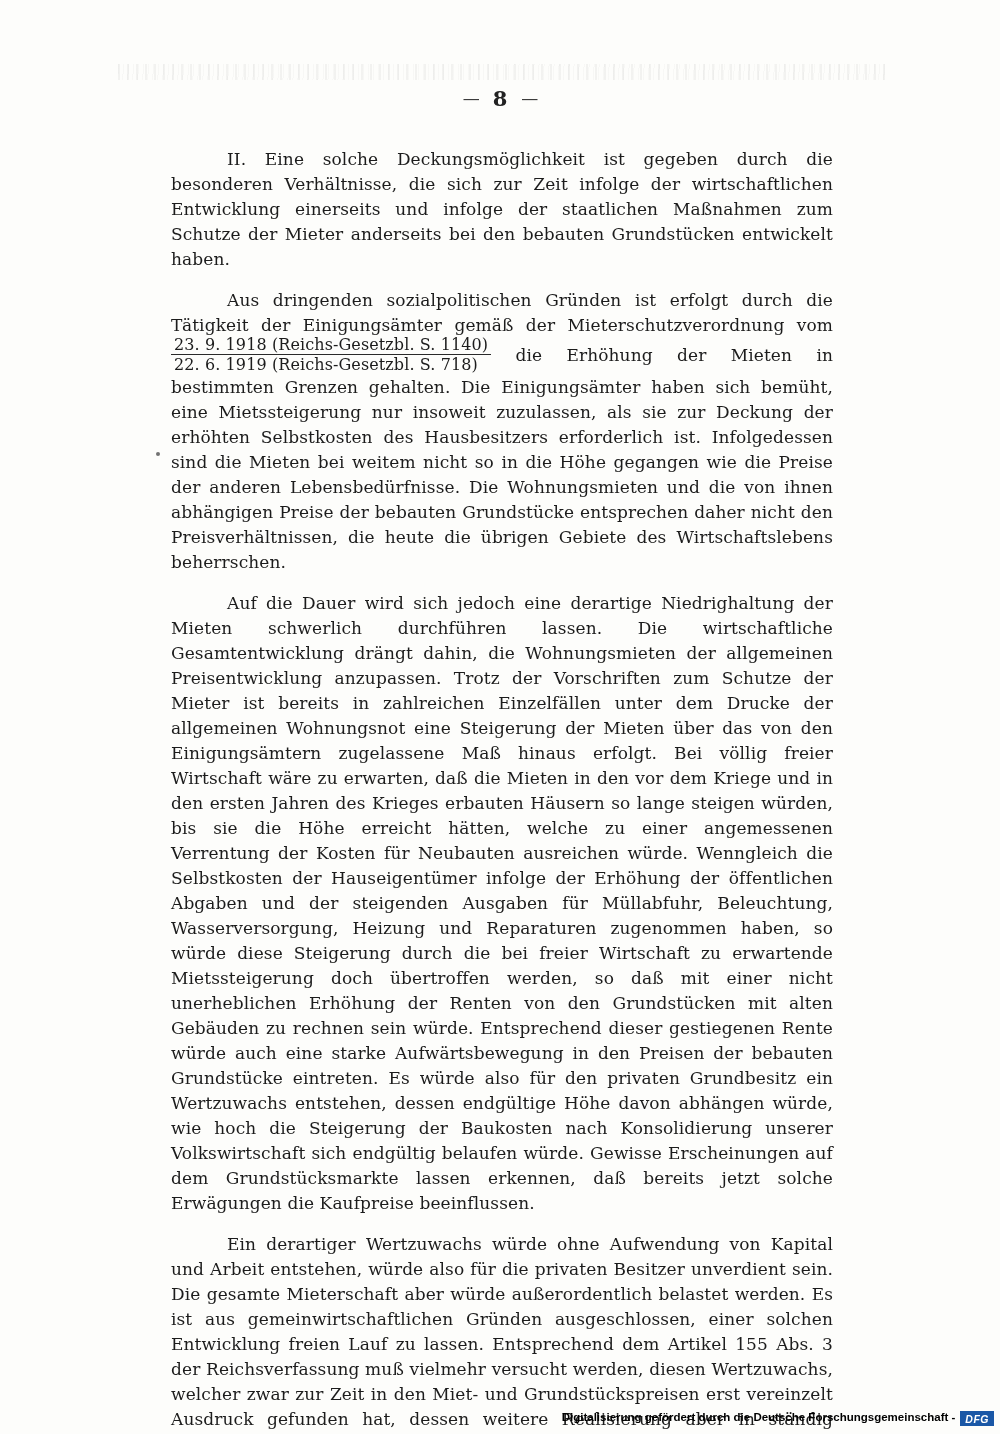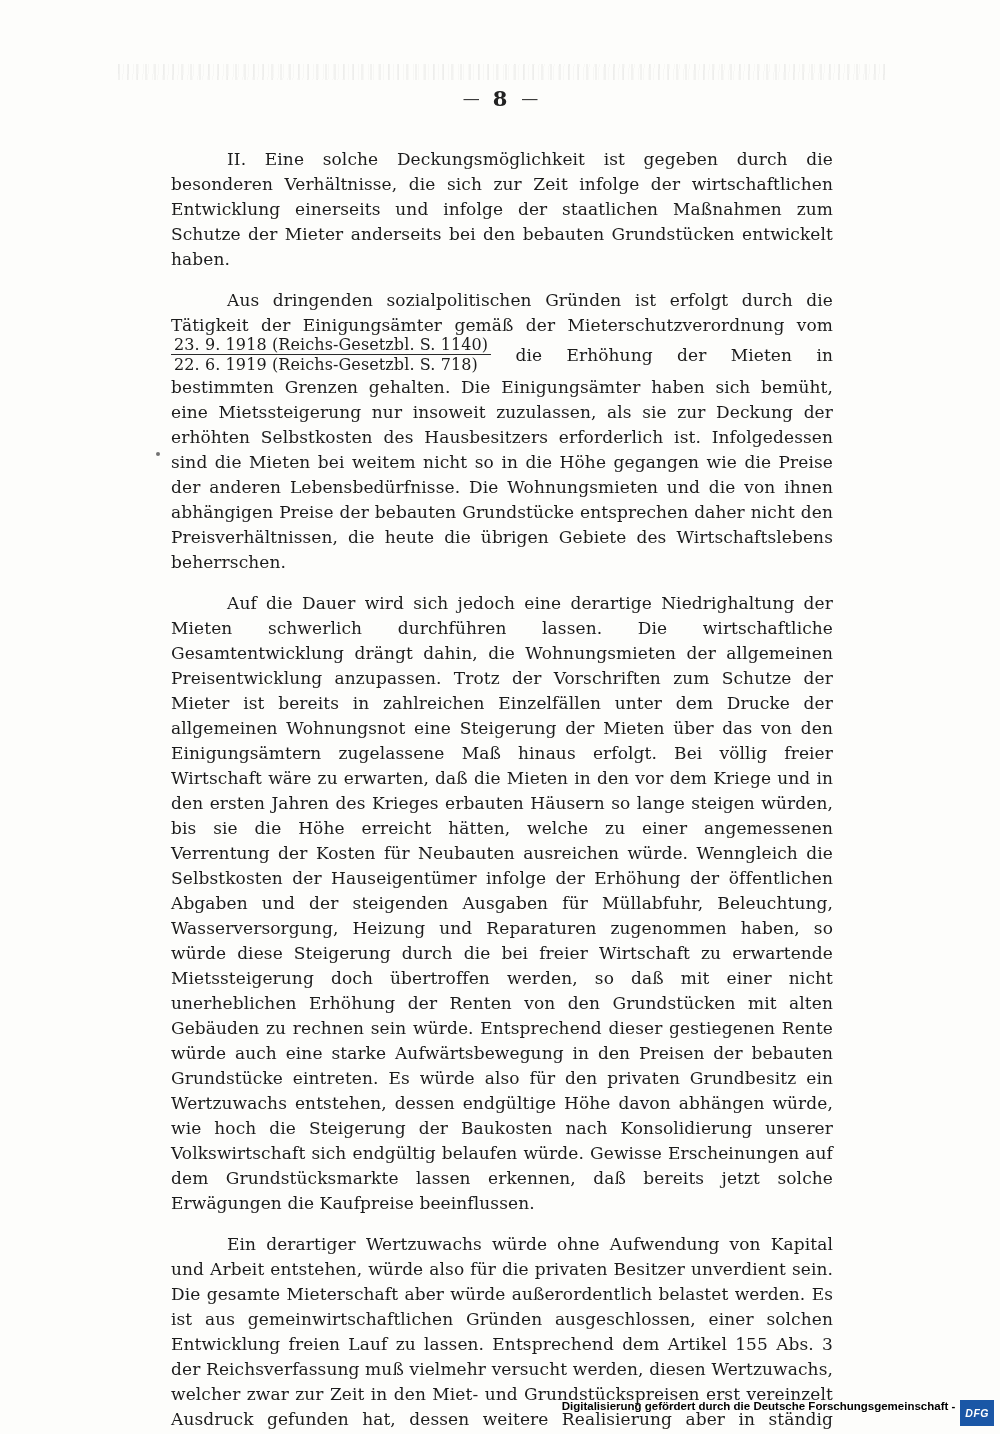--- a/index.html
+++ b/index.html
@@ -107,21 +107,21 @@
   .dfg-logo {
     display: inline-flex;
     align-items: center;
     justify-content: center;
     background: #1a57a6;
     color: #ffffff;
     font-family: "Liberation Sans", sans-serif;
     font-style: italic;
     font-weight: bold;
     font-size: 10.5px;
-    height: 26px;
+    height: 15px;
     padding: 0 5px;
     letter-spacing: 0.5px;
   }
 </style>
 </head>
 <body>
 
 <div class="page">
 
   <div class="scan-noise"></div>

